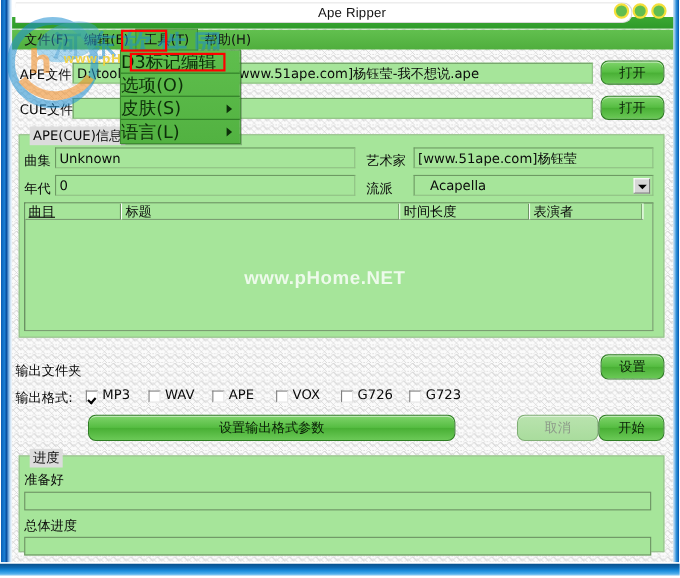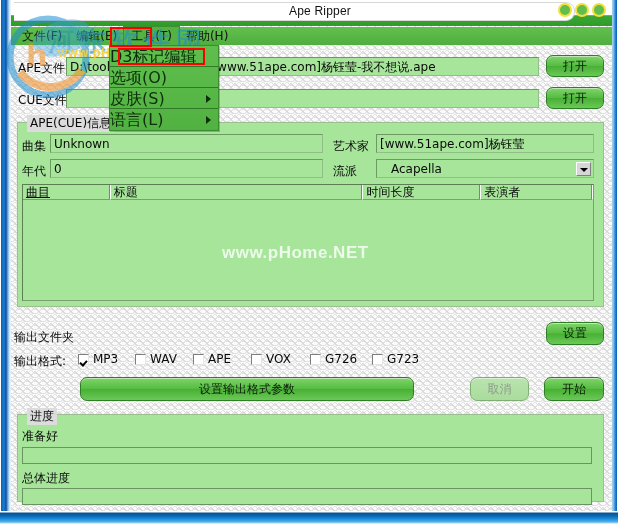--- a/index.html
+++ b/index.html
@@ -95,21 +95,21 @@
     border-top-color:#6d9a63;border-left-color:#6d9a63;box-sizing:border-box;
     font-size:12px;color:#0a0a0a;padding:2px 14px;font-family:"DejaVu Sans",sans-serif;
     line-height:15px;white-space:nowrap;overflow:hidden;}
   .combo-arrow{position:absolute;right:2px;top:2px;width:15px;height:14px;
     background:#d6d6d6;border:1px solid #ffffff;border-right-color:#808080;border-bottom-color:#808080;
     box-sizing:border-box;}
   .combo-arrow::after{content:"";position:absolute;left:3px;top:5px;width:0;height:0;
     border-top:4px solid #000;border-left:4px solid transparent;border-right:4px solid transparent;}
 
   
-  .cbwrap{position:absolute;display:flex;align-items:center;gap:4px;
+  .cbwrap{position:absolute;display:flex;align-items:flex-end;gap:4px;
     font-size:12px;color:#0a0a0a;font-family:"DejaVu Sans",sans-serif;white-space:nowrap;}
   .cbox{width:11px;height:11px;background:#ffffff;border:1px solid #7f7f7f;
     border-right-color:#e5e5e5;border-bottom-color:#e5e5e5;position:relative;box-sizing:border-box;}
   .cbox.on::after{content:"";position:absolute;left:2px;top:4px;width:3px;height:5px;
     border:solid #000;border-width:0 2px 2px 0;transform:rotate(42deg);}
 
   
   .pbar{position:absolute;background:#a6e59a;border:1px solid #6d9263;box-sizing:border-box;}
 
   
@@ -173,21 +173,21 @@
   <div class="combo" style="left:376px;top:159px;width:218px;height:19px;">
     <span>Acapella</span>
     <span class="combo-arrow"></span>
   </div>
 
   <div class="listview" style="left:22px;top:184px;width:572px;height:117px;">
     <div class="lv-head">
       <div class="lv-th" style="width:88px;text-decoration:underline;">曲目</div>
       <div class="lv-th" style="width:253px;">标题</div>
       <div class="lv-th" style="width:118px;">时间长度</div>
-      <div class="lv-th" style="width:112px;">表演者</div>
+      <div class="lv-th" style="width:103px;">表演者</div>
     </div>
   </div>
 
   <div class="wm-center">www.pHome.NET</div>
 
   <div class="lbl" style="left:14px;top:329px;">输出文件夹</div>
   <div class="btn" style="left:546px;top:322px;width:58px;height:23px;line-height:21px;">设置</div>
 
   <div class="lbl" style="left:14px;top:353px;">输出格式:</div>
   <div class="cbwrap" style="left:78px;top:352px;">
@@ -209,21 +209,21 @@
   <div class="cbwrap" style="left:310px;top:352px;">
     <span class="cbox"></span>
     <span>G726</span>
   </div>
   <div class="cbwrap" style="left:372px;top:352px;">
     <span class="cbox"></span>
     <span>G723</span>
   </div>
 
   <div class="btn" style="left:80px;top:377px;width:334px;height:24px;line-height:22px;text-align:center;">设置输出格式参数</div>
-  <div class="btn dis" style="left:470px;top:377px;width:59px;height:24px;line-height:22px;">取消</div>
+  <div class="btn dis" style="left:470px;top:377px;width:74px;height:24px;line-height:22px;">取消</div>
   <div class="btn" style="left:544px;top:377px;width:60px;height:24px;line-height:22px;">开始</div>
 
   <div class="group" style="left:17px;top:414px;width:587px;height:88px;"></div>
   <div class="group-title" style="left:27px;top:408px;">进度</div>
 
   <div class="lbl" style="left:22px;top:428px;">准备好</div>
   <div class="pbar" style="left:22px;top:447px;width:570px;height:17px;"></div>
 
   <div class="lbl" style="left:22px;top:470px;">总体进度</div>
   <div class="pbar" style="left:22px;top:488px;width:570px;height:17px;"></div>

